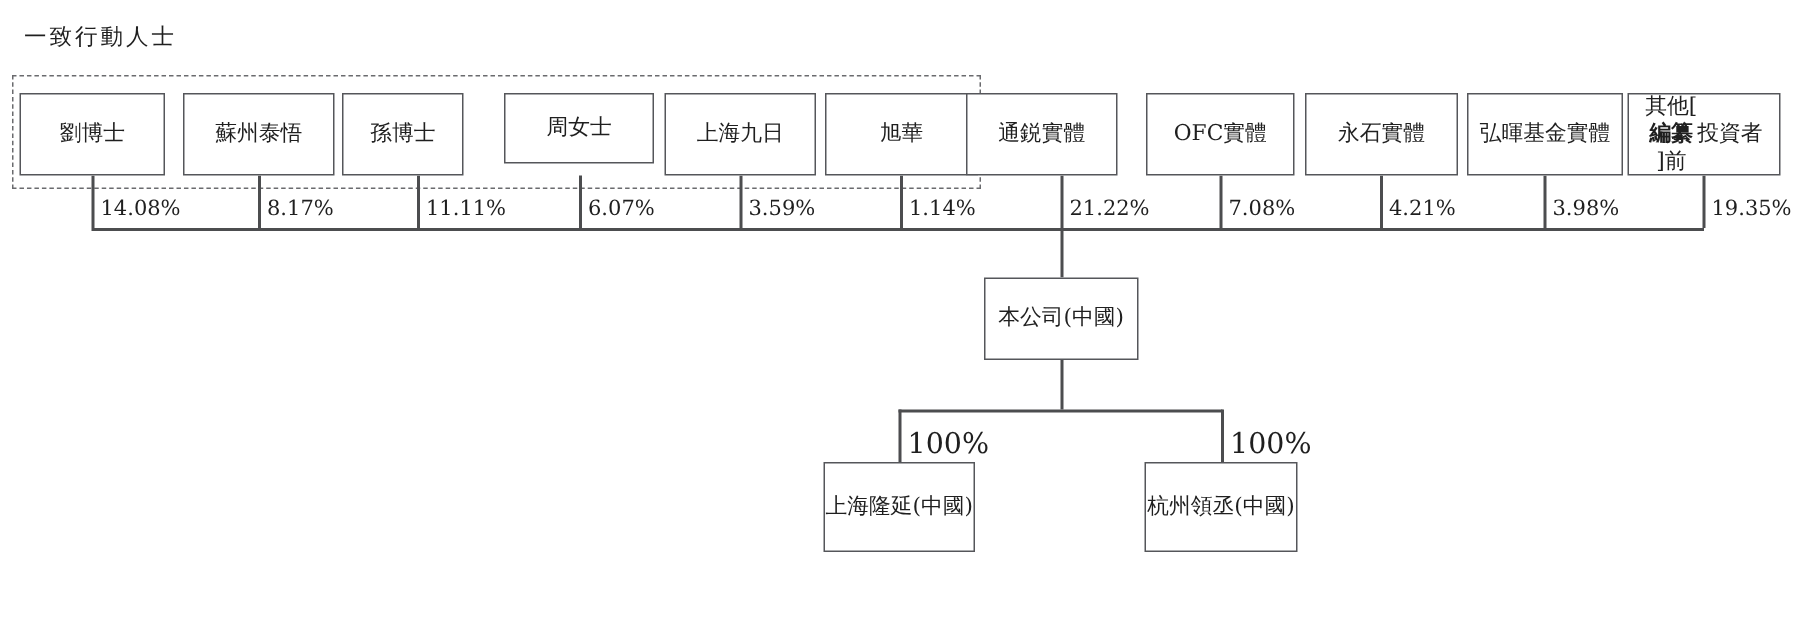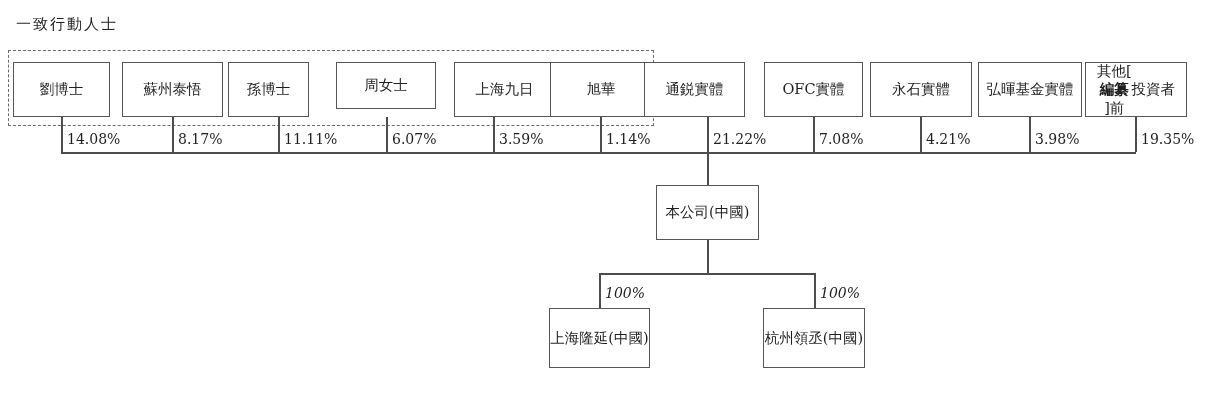--- a/index.html
+++ b/index.html
@@ -12,21 +12,21 @@
     border:1.6px dashed #6a6b6e;box-sizing:border-box;background:transparent;}
   .node{
     position:absolute;border:1.5px solid #55565a;background:#ffffff;box-sizing:border-box;
     display:flex;flex-direction:row;align-items:center;justify-content:center;
     text-align:center;font-size:14.5px;line-height:1.3;z-index:2;
   }
   .node span{display:block;}
   .vline{position:absolute;width:1.5px;background:#4c4d4f;z-index:1;}
   .hline{position:absolute;height:1.5px;background:#4c4d4f;z-index:1;}
   .pct{position:absolute;top:131px;font-size:14px;white-space:nowrap;z-index:3;}
-  .own-lbl{position:absolute;font-size:14px;white-space:nowrap;z-index:3;font-style:italic;}
+  .own-lbl{position:absolute;font-size:19px;white-space:nowrap;z-index:3;}
   b{font-weight:bold;}
 </style>
 </head>
 <body>
 
 <div class="canvas">
 
   <div class="chart-title">一致行動人士</div>
 
   <div class="dashed-group"></div>
@@ -36,21 +36,21 @@
     </div>
   <div class="node" style="left:122px;top:62px;width:101px;height:55px">
       <span>蘇州泰悟</span>
     </div>
   <div class="node" style="left:228px;top:62px;width:81px;height:55px">
       <span>孫博士</span>
     </div>
   <div class="node" style="left:336px;top:62px;width:100px;height:47px">
       <span>周女士</span>
     </div>
-  <div class="node" style="left:454px;top:62px;width:101px;height:55px">
+  <div class="node" style="left:443px;top:62px;width:101px;height:55px">
       <span>上海九日</span>
     </div>
   <div class="node" style="left:550px;top:62px;width:102px;height:55px">
       <span>旭華</span>
     </div>
   <div class="node" style="left:644px;top:62px;width:101px;height:55px">
       <span>通鋭實體</span>
     </div>
   <div class="node" style="left:764px;top:62px;width:99px;height:55px">
       <span>OFC實體</span>

